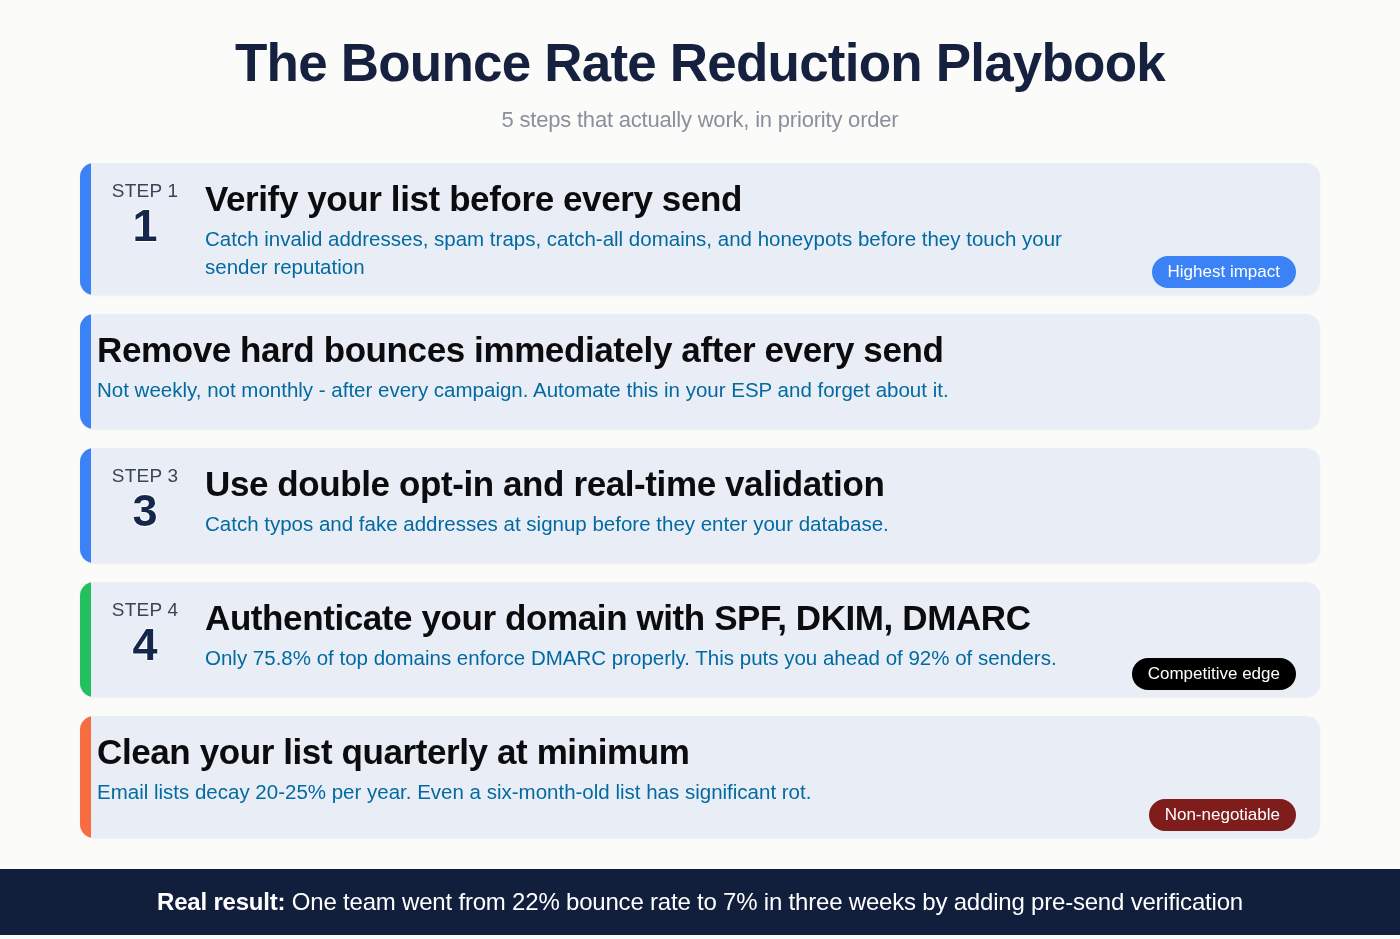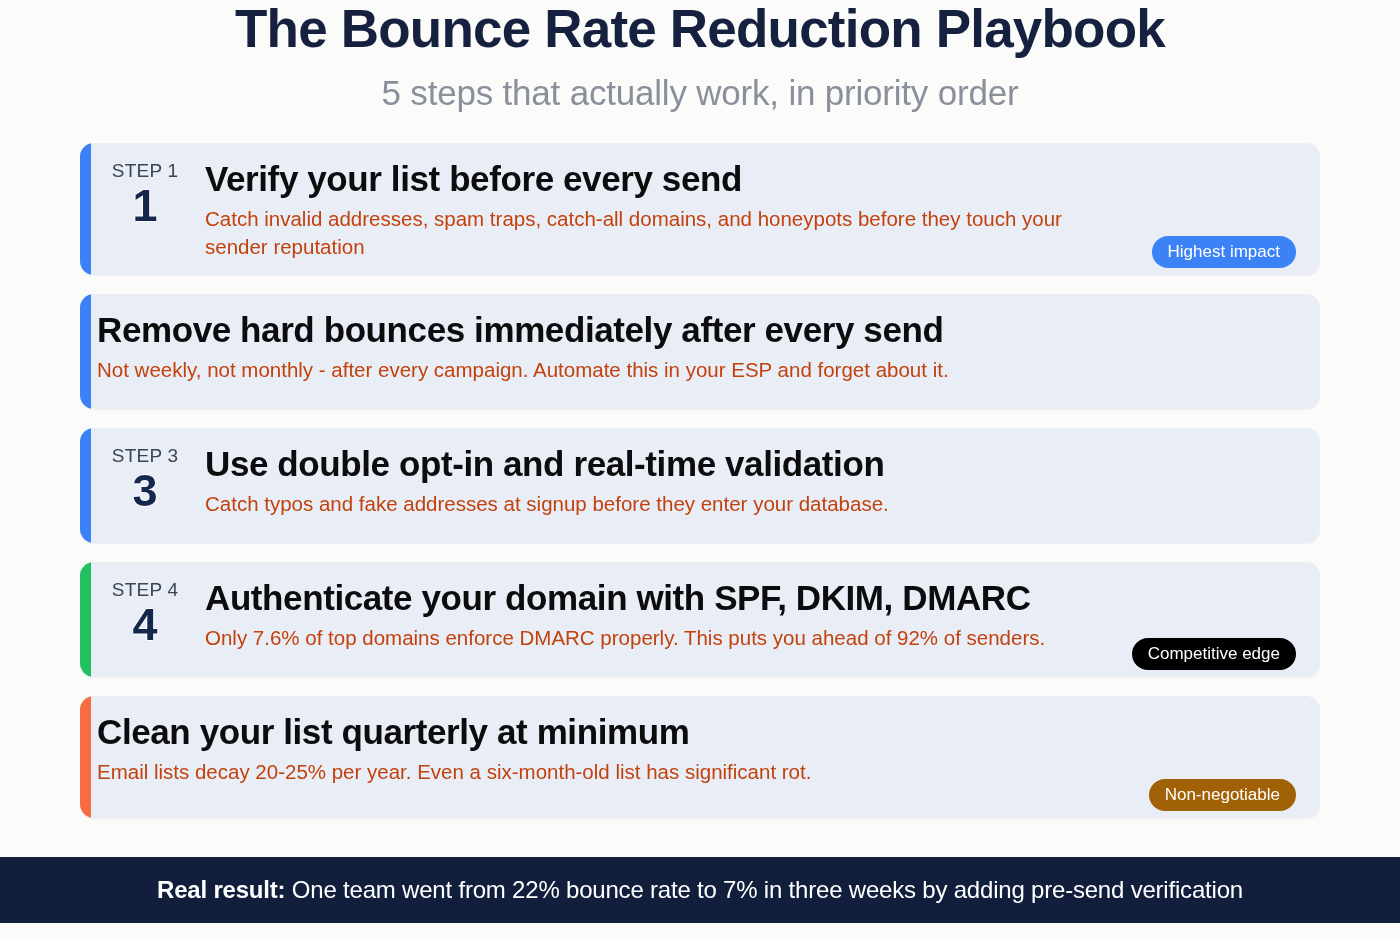--- a/index.html
+++ b/index.html
@@ -10,32 +10,33 @@
     width: 1400px;
     height: 939px;
     background: #fbfbf9;
     font-family: "Liberation Sans", sans-serif;
     overflow: hidden;
     position: relative;
   }
 
   
   .header {
+    padding-top: 34px;
     text-align: center;
   }
   .page-title {
     font-size: 53px;
     font-weight: bold;
     color: #16213f;
     letter-spacing: -0.8px;
     line-height: 1.08;
     margin: 0;
   }
   .page-subtitle {
-    font-size: 35px;
+    font-size: 22px;
     color: #8a8f9c;
     margin-top: 16px;
     letter-spacing: -0.2px;
   }
 
   
   .steps {
     margin: 26px 0 0 0;
     padding: 4px 80px;
     display: flex;
@@ -88,54 +89,54 @@
   }
   .step-title {
     font-size: 35px;
     font-weight: bold;
     color: #0c0c0e;
     letter-spacing: -0.4px;
     line-height: 1.12;
   }
   .step-desc {
     font-size: 20.5px;
-    color: #c2410c;
+    color: #0369a1;
     line-height: 1.35;
     margin-top: 7px;
     max-width: 920px;
   }
 
   .badge {
     position: absolute;
     right: 24px;
     bottom: 7px;
     border-radius: 999px;
     color: #ffffff;
     font-size: 17px;
     padding: 7px 16px 8px 16px;
     line-height: 1;
     white-space: nowrap;
   }
   .badge-blue   { background: #3b82f6; }
   .badge-green  { background: #000000; }
-  .badge-orange { background: #a16207; }
+  .badge-orange { background: #7f1d1d; }
 
   
   .card-1 { min-height: 126px; }
   .card-2 { min-height: 115px; }
   .card-3 { min-height: 115px; }
   .card-4 { min-height: 115px; }
   .card-5 { min-height: 122px; }
 
   
   .footer {
     position: absolute;
     left: 0;
     right: 0;
-    bottom: 16px;
+    bottom: 4px;
     height: 66px;
     background: #111f3d;
     display: flex;
     align-items: center;
     justify-content: center;
   }
   .footer-text {
     color: #ffffff;
     font-size: 24px;
     letter-spacing: -0.2px;
@@ -188,21 +189,21 @@
   </div>
 
   <div class="step-card card-4">
     <div class="accent-bar accent-green"></div>
     <div class="step-index">
       <div class="step-kicker">STEP 4</div>
       <div class="step-numeral">4</div>
     </div>
     <div class="step-body">
       <div class="step-title">Authenticate your domain with SPF, DKIM, DMARC</div>
-      <div class="step-desc">Only 7.6% of top domains enforce DMARC properly. This puts you ahead of 92% of senders.</div>
+      <div class="step-desc">Only 75.8% of top domains enforce DMARC properly. This puts you ahead of 92% of senders.</div>
     </div>
     <div class="badge badge-green">Competitive edge</div>
   </div>
 
   <div class="step-card card-5">
     <div class="accent-bar accent-orange"></div>
     <div class="step-body">
       <div class="step-title">Clean your list quarterly at minimum</div>
       <div class="step-desc">Email lists decay 20-25% per year. Even a six-month-old list has significant rot.</div>
     </div>

